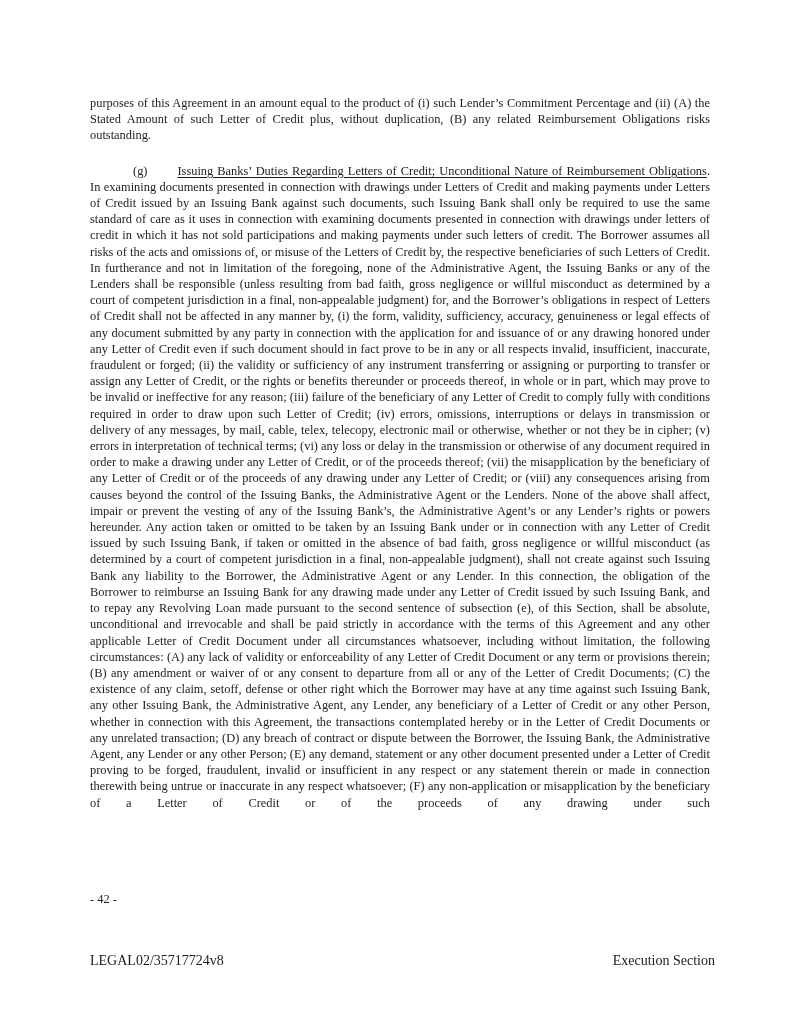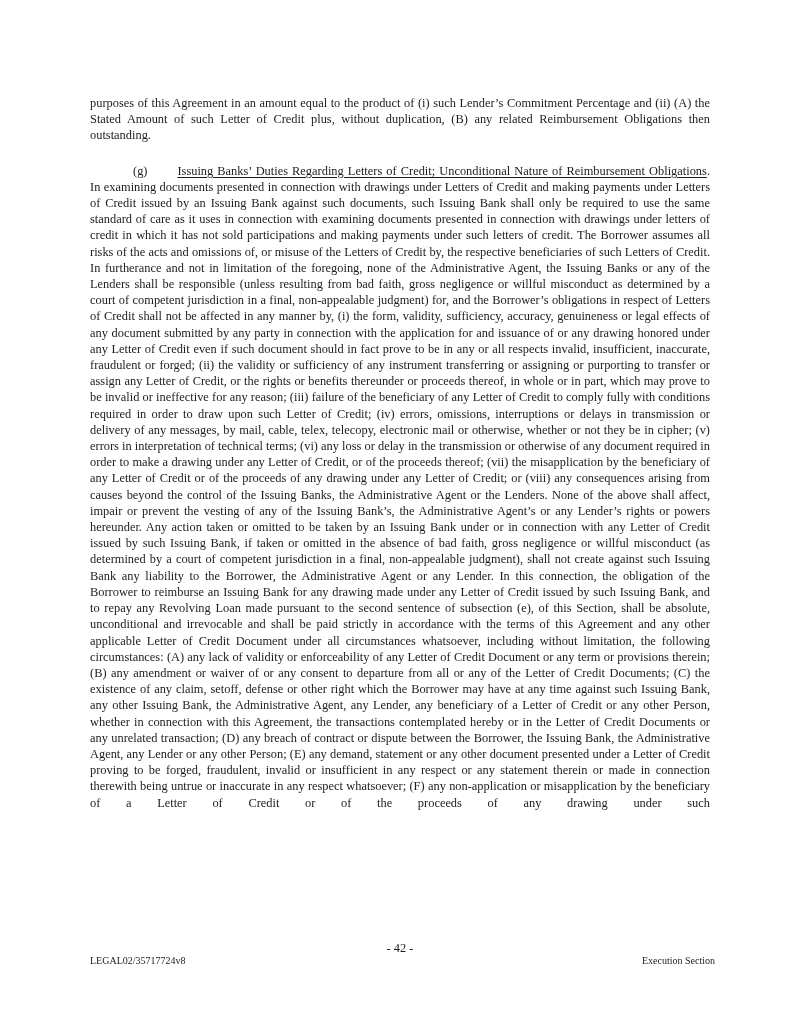--- a/index.html
+++ b/index.html
@@ -40,46 +40,46 @@
     width: 30px;
   }
   .u {
     text-decoration: underline;
     text-decoration-thickness: 1px;
     text-underline-offset: 2px;
   }
   .page-num {
     position: absolute;
     left: 90px;
-    top: 941px;
+    top: 892px;
     width: 620px;
-    text-align: center;
+    text-align: left;
     font-size: 12.4px;
     line-height: 14px;
   }
   .footer-row {
     position: absolute;
     left: 90px;
     top: 955px;
     width: 625px;
     display: flex;
     justify-content: space-between;
     align-items: baseline;
-    font-size: 10px;
+    font-size: 14px;
     line-height: 12px;
   }
 </style>
 </head>
 <body>
 
 <div class="page">
 
   <div class="content">
 
-    <p>purposes of this Agreement in an amount equal to the product of (i) such Lender’s Commitment Percentage and (ii) (A) the Stated Amount of such Letter of Credit plus, without duplication, (B) any related Reimbursement Obligations then outstanding.</p>
+    <p>purposes of this Agreement in an amount equal to the product of (i) such Lender’s Commitment Percentage and (ii) (A) the Stated Amount of such Letter of Credit plus, without duplication, (B) any related Reimbursement Obligations risks outstanding.</p>
 
     <p class="para-g"><span>(g)</span><span class="tab"></span><span class="u">Issuing Banks’ Duties Regarding Letters of Credit; Unconditional Nature of Reimbursement Obligations</span><span>.</span> <span>In examining documents presented in connection with drawings under Letters of Credit and making payments under Letters of Credit issued by an Issuing Bank against such documents, such Issuing Bank shall only be required to use the same standard of care as it uses in connection with examining documents presented in connection with drawings under letters of credit in which it has not sold participations and making payments under such letters of credit. The Borrower assumes all risks of the acts and omissions of, or misuse of the Letters of Credit by, the respective beneficiaries of such Letters of Credit. In furtherance and not in limitation of the foregoing, none of the Administrative Agent, the Issuing Banks or any of the Lenders shall be responsible (unless resulting from bad faith, gross negligence or willful misconduct as determined by a court of competent jurisdiction in a final, non-appealable judgment) for, and the Borrower’s obligations in respect of Letters of Credit shall not be affected in any manner by, (i) the form, validity, sufficiency, accuracy, genuineness or legal effects of any document submitted by any party in connection with the application for and issuance of or any drawing honored under any Letter of Credit even if such document should in fact prove to be in any or all respects invalid, insufficient, inaccurate, fraudulent or forged; (ii) the validity or sufficiency of any instrument transferring or assigning or purporting to transfer or assign any Letter of Credit, or the rights or benefits thereunder or proceeds thereof, in whole or in part, which may prove to be invalid or ineffective for any reason; (iii) failure of the beneficiary of any Letter of Credit to comply fully with conditions required in order to draw upon such Letter of Credit; (iv) errors, omissions, interruptions or delays in transmission or delivery of any messages, by mail, cable, telex, telecopy, electronic mail or otherwise, whether or not they be in cipher; (v) errors in interpretation of technical terms; (vi) any loss or delay in the transmission or otherwise of any document required in order to make a drawing under any Letter of Credit, or of the proceeds thereof; (vii) the misapplication by the beneficiary of any Letter of Credit or of the proceeds of any drawing under any Letter of Credit; or (viii) any consequences arising from causes beyond the control of the Issuing Banks, the Administrative Agent or the Lenders. None of the above shall affect, impair or prevent the vesting of any of the Issuing Bank’s, the Administrative Agent’s or any Lender’s rights or powers hereunder. Any action taken or omitted to be taken by an Issuing Bank under or in connection with any Letter of Credit issued by such Issuing Bank, if taken or omitted in the absence of bad faith, gross negligence or willful misconduct (as determined by a court of competent jurisdiction in a final, non-appealable judgment), shall not create against such Issuing Bank any liability to the Borrower, the Administrative Agent or any Lender. In this connection, the obligation of the Borrower to reimburse an Issuing Bank for any drawing made under any Letter of Credit issued by such Issuing Bank, and to repay any Revolving Loan made pursuant to the second sentence of subsection (e), of this Section, shall be absolute, unconditional and irrevocable and shall be paid strictly in accordance with the terms of this Agreement and any other applicable Letter of Credit Document under all circumstances whatsoever, including without limitation, the following circumstances: (A) any lack of validity or enforceability of any Letter of Credit Document or any term or provisions therein; (B) any amendment or waiver of or any consent to departure from all or any of the Letter of Credit Documents; (C) the existence of any claim, setoff, defense or other right which the Borrower may have at any time against such Issuing Bank, any other Issuing Bank, the Administrative Agent, any Lender, any beneficiary of a Letter of Credit or any other Person, whether in connection with this Agreement, the transactions contemplated hereby or in the Letter of Credit Documents or any unrelated transaction; (D) any breach of contract or dispute between the Borrower, the Issuing Bank, the Administrative Agent, any Lender or any other Person; (E) any demand, statement or any other document presented under a Letter of Credit proving to be forged, fraudulent, invalid or insufficient in any respect or any statement therein or made in connection therewith being untrue or inaccurate in any respect whatsoever; (F) any non-application or misapplication by the beneficiary of a Letter of Credit or of the proceeds of any drawing under such</span></p>
 
   </div>
 
   <div class="page-num">- 42 -</div>
 
   <div class="footer-row">
     <span>LEGAL02/35717724v8</span>
     <span>Execution Section</span>

